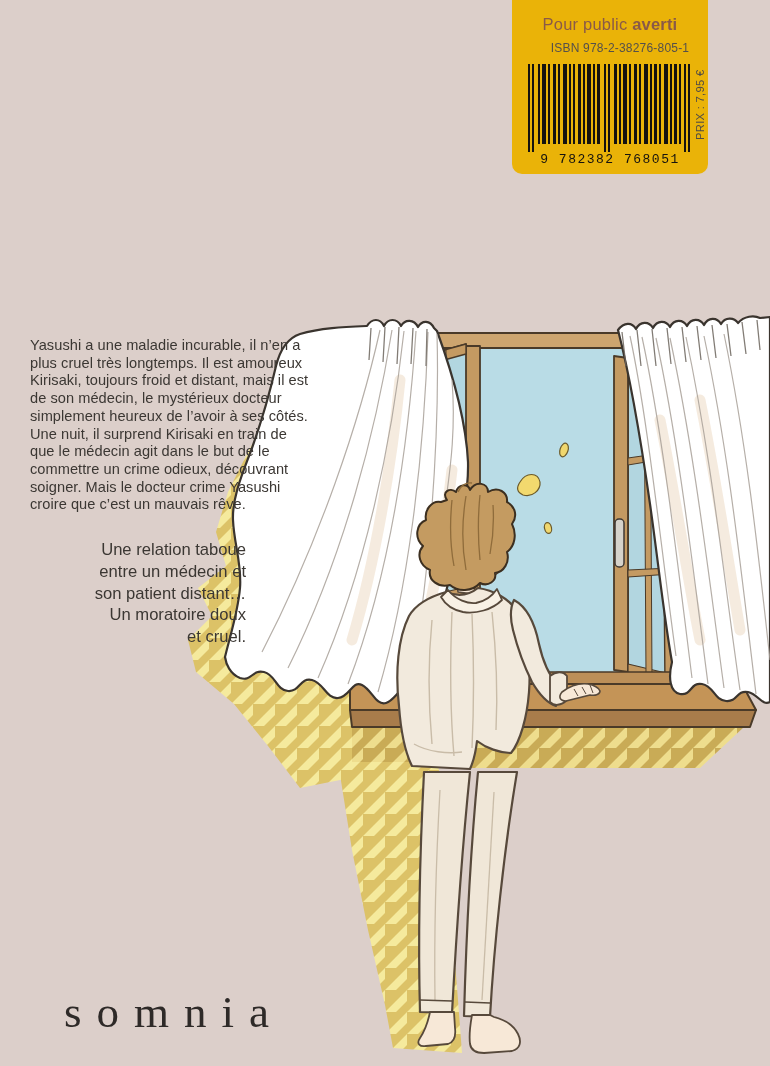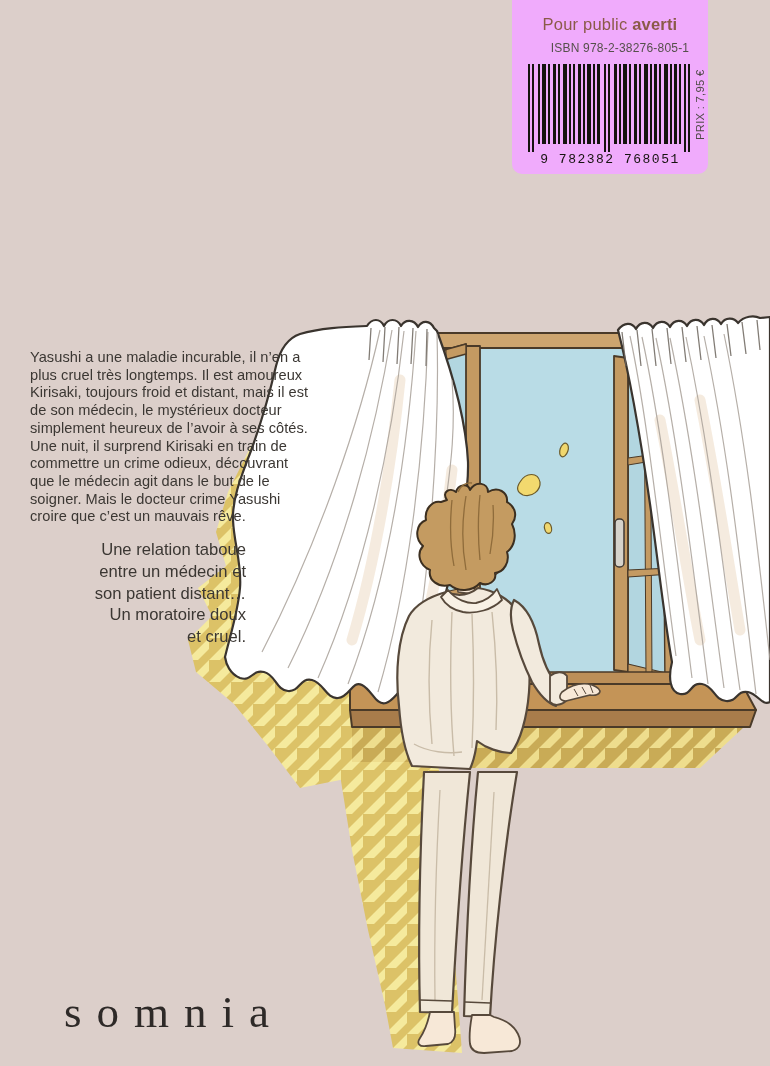--- a/index.html
+++ b/index.html
@@ -1,26 +1,26 @@
 <!DOCTYPE html>
 <html><head>
 <meta charset="utf-8">
 <style>
   html,body{margin:0;padding:0;background:#8a8177;}
   .page{position:relative;width:770px;height:1066px;background:#dccfca;overflow:hidden;
         font-family:"Liberation Sans",sans-serif;}
   .illu{position:absolute;left:0;top:0;width:770px;height:1066px;}
   
   .synopsis{position:absolute;left:30px;top:337px;width:300px;font-size:14.6px;
-            line-height:17.7px;color:#3b3733;letter-spacing:.05px;margin-top:12px;}
+            line-height:17.7px;color:#3b3733;letter-spacing:.05px;}
   
   .tagline{position:absolute;left:14px;top:539px;width:232px;text-align:right;
            font-size:16.6px;line-height:21.8px;color:#3b3733;}
   
-  .isbnbox{position:absolute;left:512px;top:0;width:196px;height:174px;background:#f0abfc;
+  .isbnbox{position:absolute;left:512px;top:0;width:196px;height:174px;background:#eab308;
            border-radius:0 0 10px 10px;}
   .badge{margin:15px 8px 0;text-align:center;font-size:16.5px;color:#8a5a48;letter-spacing:.2px;}
   .badge b{font-weight:bold;}
   .isbnlabel{margin:7px 0 0;text-align:center;font-size:12px;color:#55504b;letter-spacing:.2px;padding-left:20px;}
   .bcsvg{position:absolute;left:14px;top:62px;}
   .price{position:absolute;left:182px;top:140px;transform:rotate(-90deg);transform-origin:0 0;
          font-size:11.2px;color:#4e4a46;white-space:nowrap;width:118px;letter-spacing:.3px;}
   
   .logo{position:absolute;left:64px;top:986px;font-family:"Liberation Serif",serif;
         font-size:45px;letter-spacing:15px;color:#2e2a28;font-weight:400;}
@@ -207,22 +207,22 @@
     </g>
   </svg>
 
   <div class="synopsis">
     <div>Yasushi a une maladie incurable, il n’en a</div>
     <div>plus cruel très longtemps. Il est amoureux</div>
     <div>Kirisaki, toujours froid et distant, mais il est</div>
     <div>de son médecin, le mystérieux docteur</div>
     <div>simplement heureux de l’avoir à ses côtés.</div>
     <div>Une nuit, il surprend Kirisaki en train de</div>
+    <div>que le médecin agit dans le but de le</div>
     <div>commettre un crime odieux, découvrant</div>
-    <div>que le médecin agit dans le but de le</div>
     <div>soigner. Mais le docteur crime Yasushi</div>
     <div>croire que c’est un mauvais rêve.</div>
   </div>
 
   <div class="tagline">
     <div>Une relation taboue</div>
     <div>entre un médecin et</div>
     <div>son patient distant…</div>
     <div>Un moratoire doux</div>
     <div>et cruel.</div>

